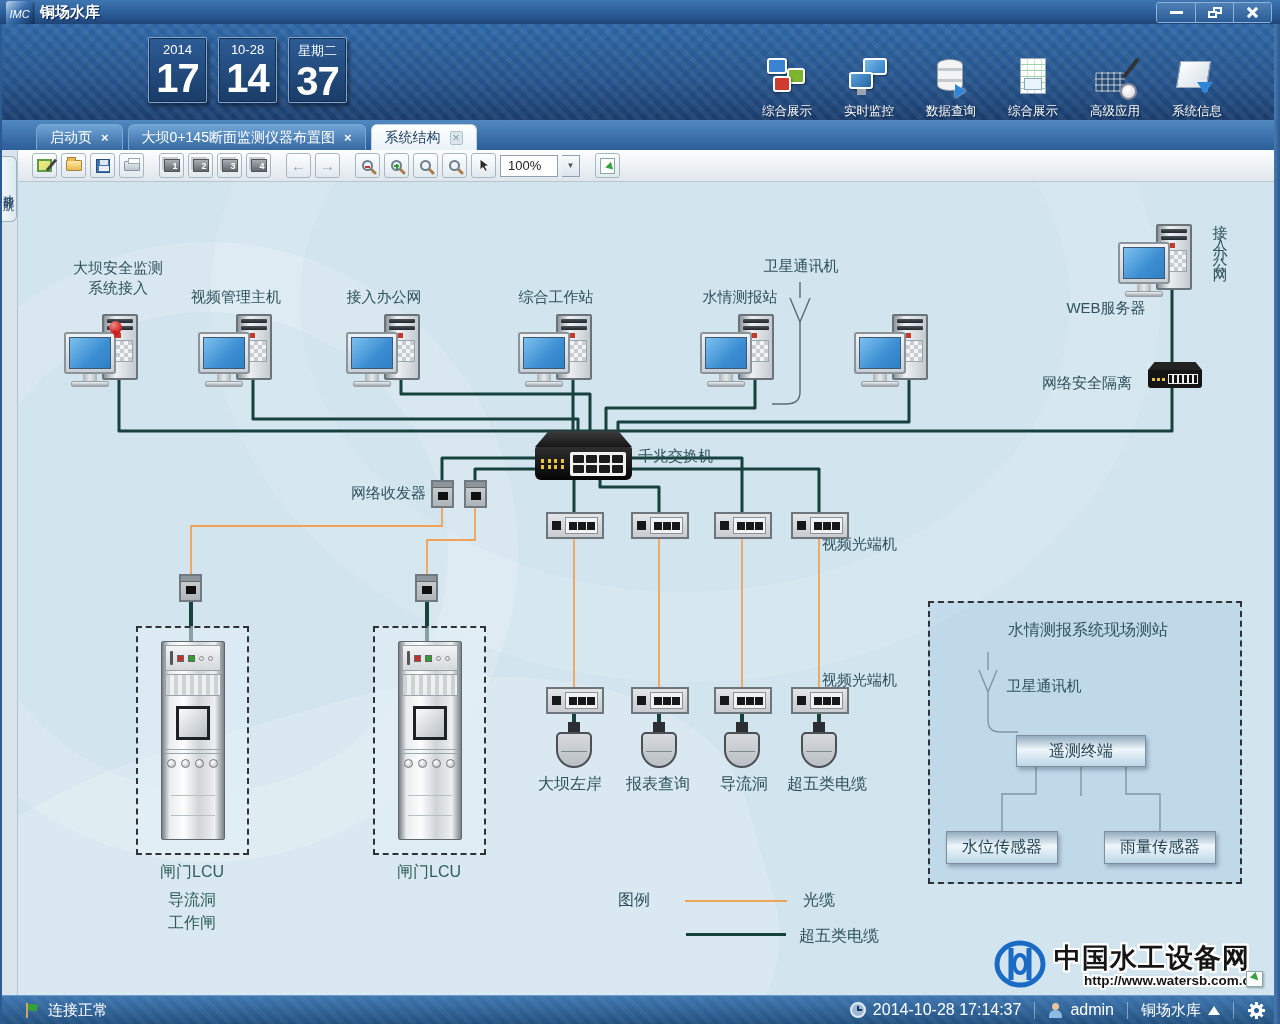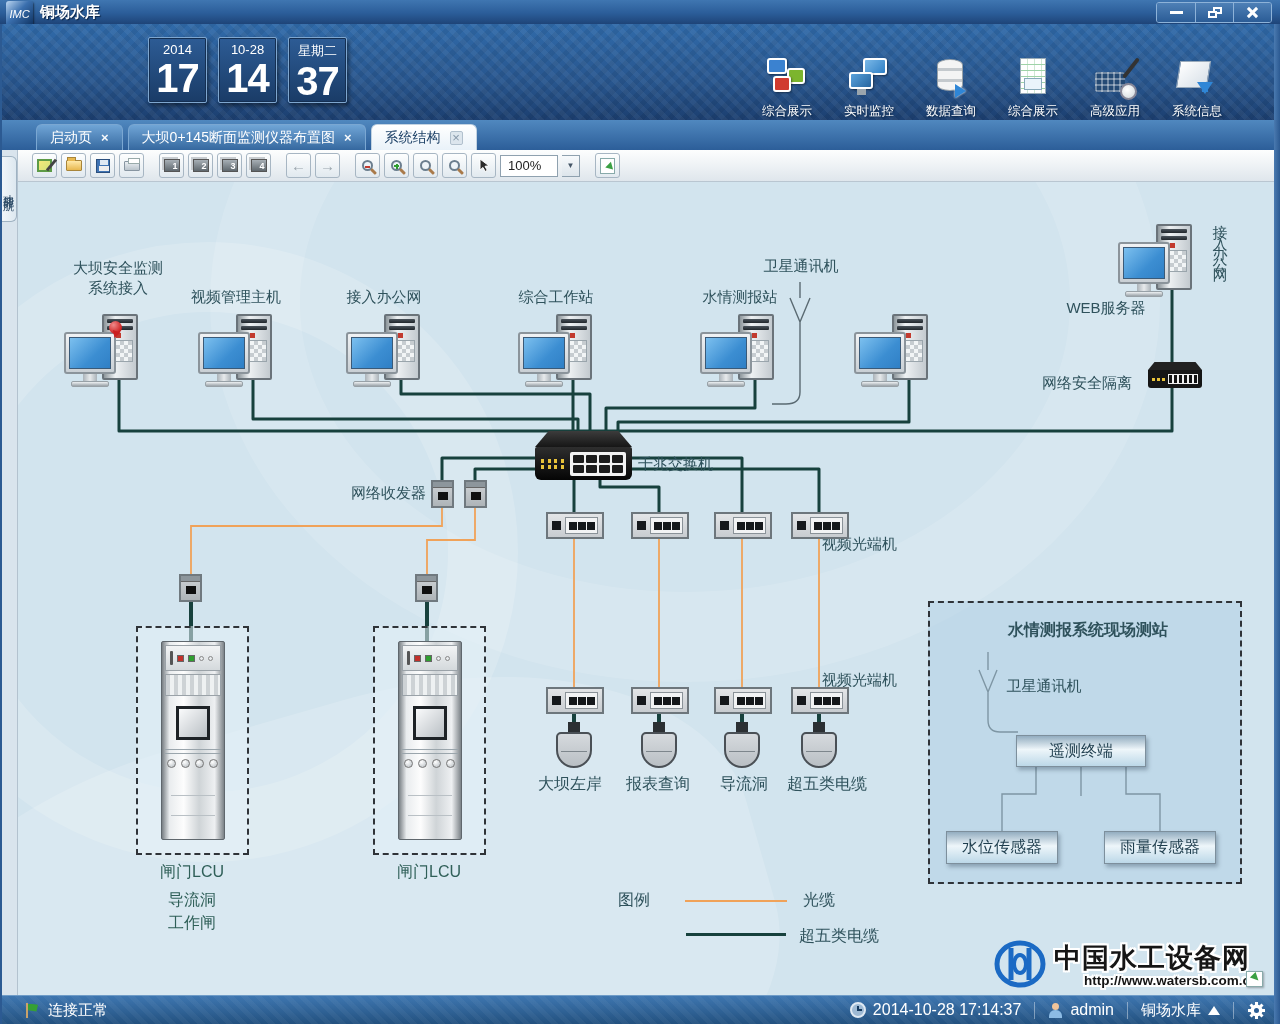--- a/index.html
+++ b/index.html
@@ -466,21 +466,21 @@
     <div class="dlabel" style="left:25px;top:76px;width:150px;">大坝安全监测
 系统接入</div>
     <div class="dlabel" style="left:158px;top:105px;width:120px;">视频管理主机</div>
     <div class="dlabel" style="left:306px;top:105px;width:120px;">接入办公网</div>
     <div class="dlabel" style="left:478px;top:105px;width:120px;">综合工作站</div>
     <div class="dlabel" style="left:662px;top:105px;width:120px;">水情测报站</div>
     <div class="dlabel" style="left:735px;top:74px;width:96px;">卫星通讯机</div>
     <div class="dlabel" style="left:1038px;top:116px;width:100px;">WEB服务器</div>
     <div class="vtext" style="left:1192px;top:30px;height:170px;">接入办公网</div>
     <div class="dlabel" style="left:1024px;top:191px;width:100px;text-align:left;">网络安全隔离</div>
-    <div class="dlabel" style="left:620px;top:264px;width:95px;text-align:left;margin-top:8px;">千兆交换机</div>
+    <div class="dlabel" style="left:620px;top:264px;width:95px;text-align:left;">千兆交换机</div>
     <div class="dlabel" style="left:312px;top:301px;width:96px;text-align:right;">网络收发器</div>
     <div class="dlabel" style="left:804px;top:352px;width:96px;text-align:left;">视频光端机</div>
     <div class="dlabel" style="left:804px;top:488px;width:96px;text-align:left;">视频光端机</div>
 
     <div class="pc" style="left:46px;top:132px;">
       <div class="pc-tower">
           <div class="slot"></div>
           <div class="slot"></div>
           <div class="led-row">
             <div class="led g"></div>
@@ -769,21 +769,21 @@
           </div>
         <div class="cab-lines"></div>
       </div>
     </div>
     <div class="dlabel teal" style="left:114px;top:678px;width:120px;">闸门LCU</div>
     <div class="dlabel teal" style="left:114px;top:706px;width:120px;">导流洞
 工作闸</div>
     <div class="dlabel teal" style="left:351px;top:678px;width:120px;">闸门LCU</div>
 
     <div class="stationbox">
-      <div class="dlabel big" style="left:40px;top:17px;width:236px;font-weight:bold;">水情测报系统现场测站</div>
+      <div class="dlabel big" style="left:40px;top:17px;width:236px;">水情测报系统现场测站</div>
       <div class="dlabel" style="left:66px;top:73px;width:96px;">卫星通讯机</div>
     </div>
     <div class="bluebox" style="left:998px;top:553px;width:130px;height:32px;">遥测终端</div>
     <div class="bluebox" style="left:928px;top:649px;width:112px;height:33px;font-family:Liberation Serif, serif;">水位传感器</div>
     <div class="bluebox" style="left:1086px;top:649px;width:112px;height:33px;">雨量传感器</div>
 
     <div class="dlabel big" style="left:581px;top:708px;width:70px;">图例</div>
     <div class="leg-line" style="left:667px;top:718px;width:102px;height:2px;background:#f0a259;"></div>
     <div class="dlabel big" style="left:785px;top:708px;width:70px;text-align:left;">光缆</div>
     <div class="leg-line" style="left:668px;top:751px;width:100px;height:3px;background:#17413d;"></div>

